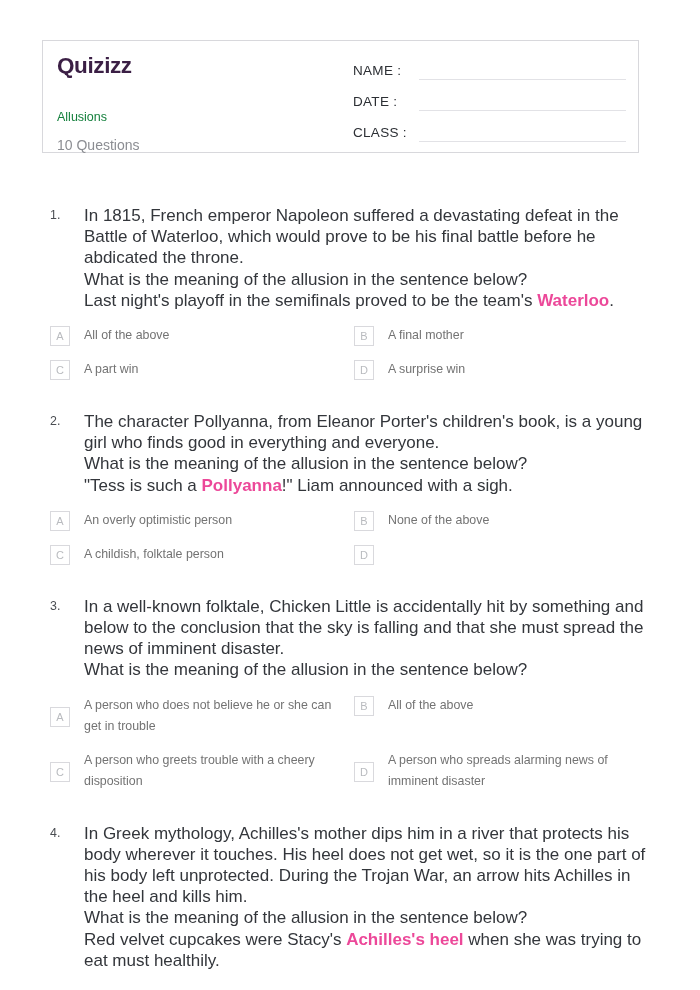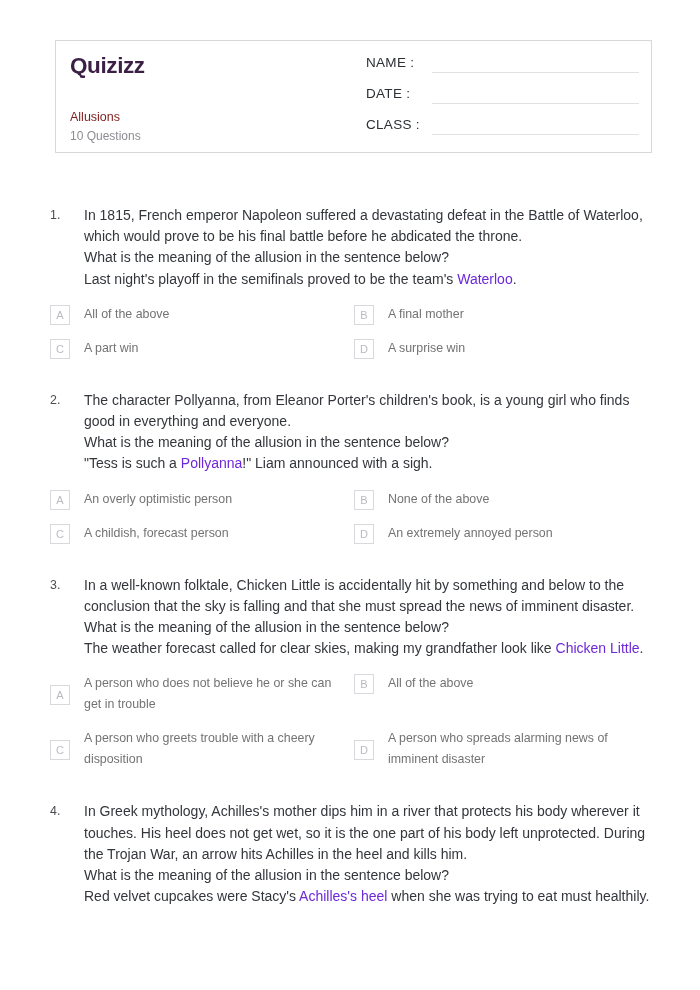--- a/index.html
+++ b/index.html
@@ -20,21 +20,20 @@
   .header-card {
     position: absolute;
     left: 42px;
     top: 40px;
     width: 597px;
     height: 113px;
     border: 1px solid #d8d8dc;
     box-sizing: border-box;
     background: #fff;
     display: flex;
-    margin-left: 13px;
   }
   .header-left {
     width: 310px;
     box-sizing: border-box;
     padding: 14px 0 0 14px;
     position: relative;
   }
   .logo {
     font-size: 22.5px;
     font-weight: bold;
@@ -57,40 +56,40 @@
     height: 4px;
     border-radius: 50%;
     background: #ffffff;
     box-shadow: 0 0 0 1.2px #ffffff;
   }
   .quiz-title {
     position: absolute;
     left: 14px;
     top: 69px;
     font-size: 12.5px;
-    color: #7f1d1d;
+    color: #15803d;
     line-height: 1.25;
   }
   .quiz-count {
     position: absolute;
     left: 14px;
-    top: 88px;
-    font-size: 12px;
+    top: 96px;
+    font-size: 14px;
     color: #8b8d92;
     line-height: 1.25;
   }
 
   .header-right {
     flex: 1;
     padding: 14px 12px 0 0;
     box-sizing: border-box;
   }
   .field-row {
     display: flex;
-    align-items: flex-start;
+    align-items: center;
     height: 31px;
   }
   .field-label {
     font-size: 13.5px;
     color: #2c2f34;
     letter-spacing: 0.3px;
     white-space: nowrap;
     width: 62px;
   }
   .field-line {
@@ -118,26 +117,27 @@
   }
   .q-num {
     width: 34px;
     flex: 0 0 34px;
     font-size: 12.4px;
     color: #4a4d52;
     line-height: 21.2px;
   }
   .q-text {
     flex: 1;
-    font-size: 14px;
+    font-size: 17px;
     line-height: 21.2px;
     color: #33363b;
   }
   .q-text .allusion {
-    color: #6d28d9;
+    color: #ec4899;
+    font-weight: bold;
   }
   .q-line { display: block; }
 
   .options {
     display: flex;
     flex-wrap: wrap;
     margin-top: 14px;
     padding-left: 0px;
   }
   .option {
@@ -239,35 +239,33 @@
         <div class="option">
           <div class="opt-letter">A</div>
           <div class="opt-text">An overly optimistic person</div>
         </div>
         <div class="option">
           <div class="opt-letter">B</div>
           <div class="opt-text">None of the above</div>
         </div>
         <div class="option">
           <div class="opt-letter">C</div>
-          <div class="opt-text">A childish, forecast person</div>
+          <div class="opt-text">A childish, folktale person</div>
         </div>
         <div class="option">
           <div class="opt-letter">D</div>
-          <div class="opt-text">An extremely annoyed person</div>
         </div>
       </div>
     </div>
     <div class="question" style="margin-bottom: 18px;">
       <div class="q-head">
         <div class="q-num">3.</div>
         <div class="q-text">
           <span class="q-line"><span>In a well-known folktale, Chicken Little is accidentally hit by something and below to the conclusion that the sky is falling and that she must spread the news of imminent disaster.</span></span>
           <span class="q-line"><span>What is the meaning of the allusion in the sentence below?</span></span>
-          <span class="q-line"><span>The weather forecast called for clear skies, making my grandfather look like </span><span class="allusion">Chicken Little</span><span>.</span></span>
         </div>
       </div>
       <div class="options">
         <div class="option multi">
           <div class="opt-letter">A</div>
           <div class="opt-text">A person who does not believe he or she can get in trouble</div>
         </div>
         <div class="option">
           <div class="opt-letter">B</div>
           <div class="opt-text">All of the above</div>

